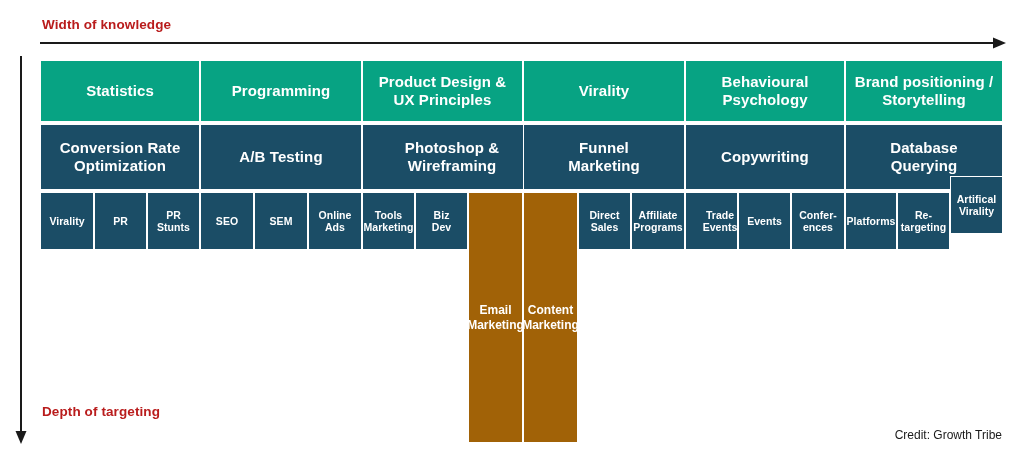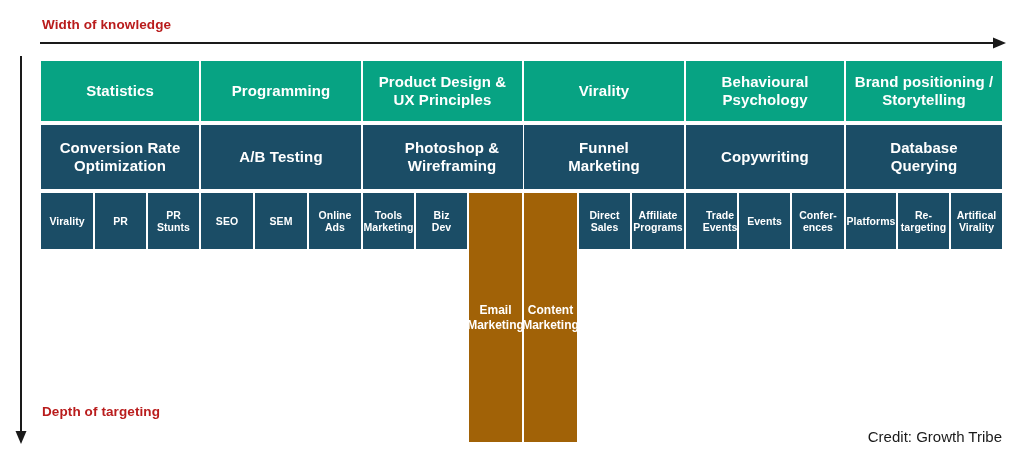--- a/index.html
+++ b/index.html
@@ -30,21 +30,21 @@
   
   .arrow-svg { position: absolute; }
   #top-arrow  { left: 40px;  top: 36px;  width: 968px; height: 16px; }
   #left-arrow { left: 12px;  top: 56px;  width: 20px;  height: 390px; }
 
   
   #credit {
     position: absolute;
     right: 22px;
     top: 428px;
-    font-size: 15px;
+    font-size: 12px;
     color: #1a1a1a;
     white-space: nowrap;
   }
 
   
   #grid {
     position: absolute;
     left: 40px;
     top: 60px;
     width: 963px;
@@ -190,16 +190,16 @@
     </div>
     <div class="cell row-sub" style="left: 751px; width: 54px; top: 132px; height: 58px;">
       <span>Confer-<br>ences</span>
     </div>
     <div class="cell row-sub" style="left: 805px; width: 52px; top: 132px; height: 58px;">
       <span>Platforms</span>
     </div>
     <div class="cell row-sub" style="left: 857px; width: 53px; top: 132px; height: 58px;">
       <span>Re-<br>targeting</span>
     </div>
-    <div class="cell row-sub" style="left: 910px; width: 53px; top: 132px; height: 58px;">
+    <div class="cell row-sub" style="left: 910px; width: 53px; top: 116px; height: 58px;">
       <span>Artifical<br>Virality</span>
     </div>
   </div>
 
 </body></html>

